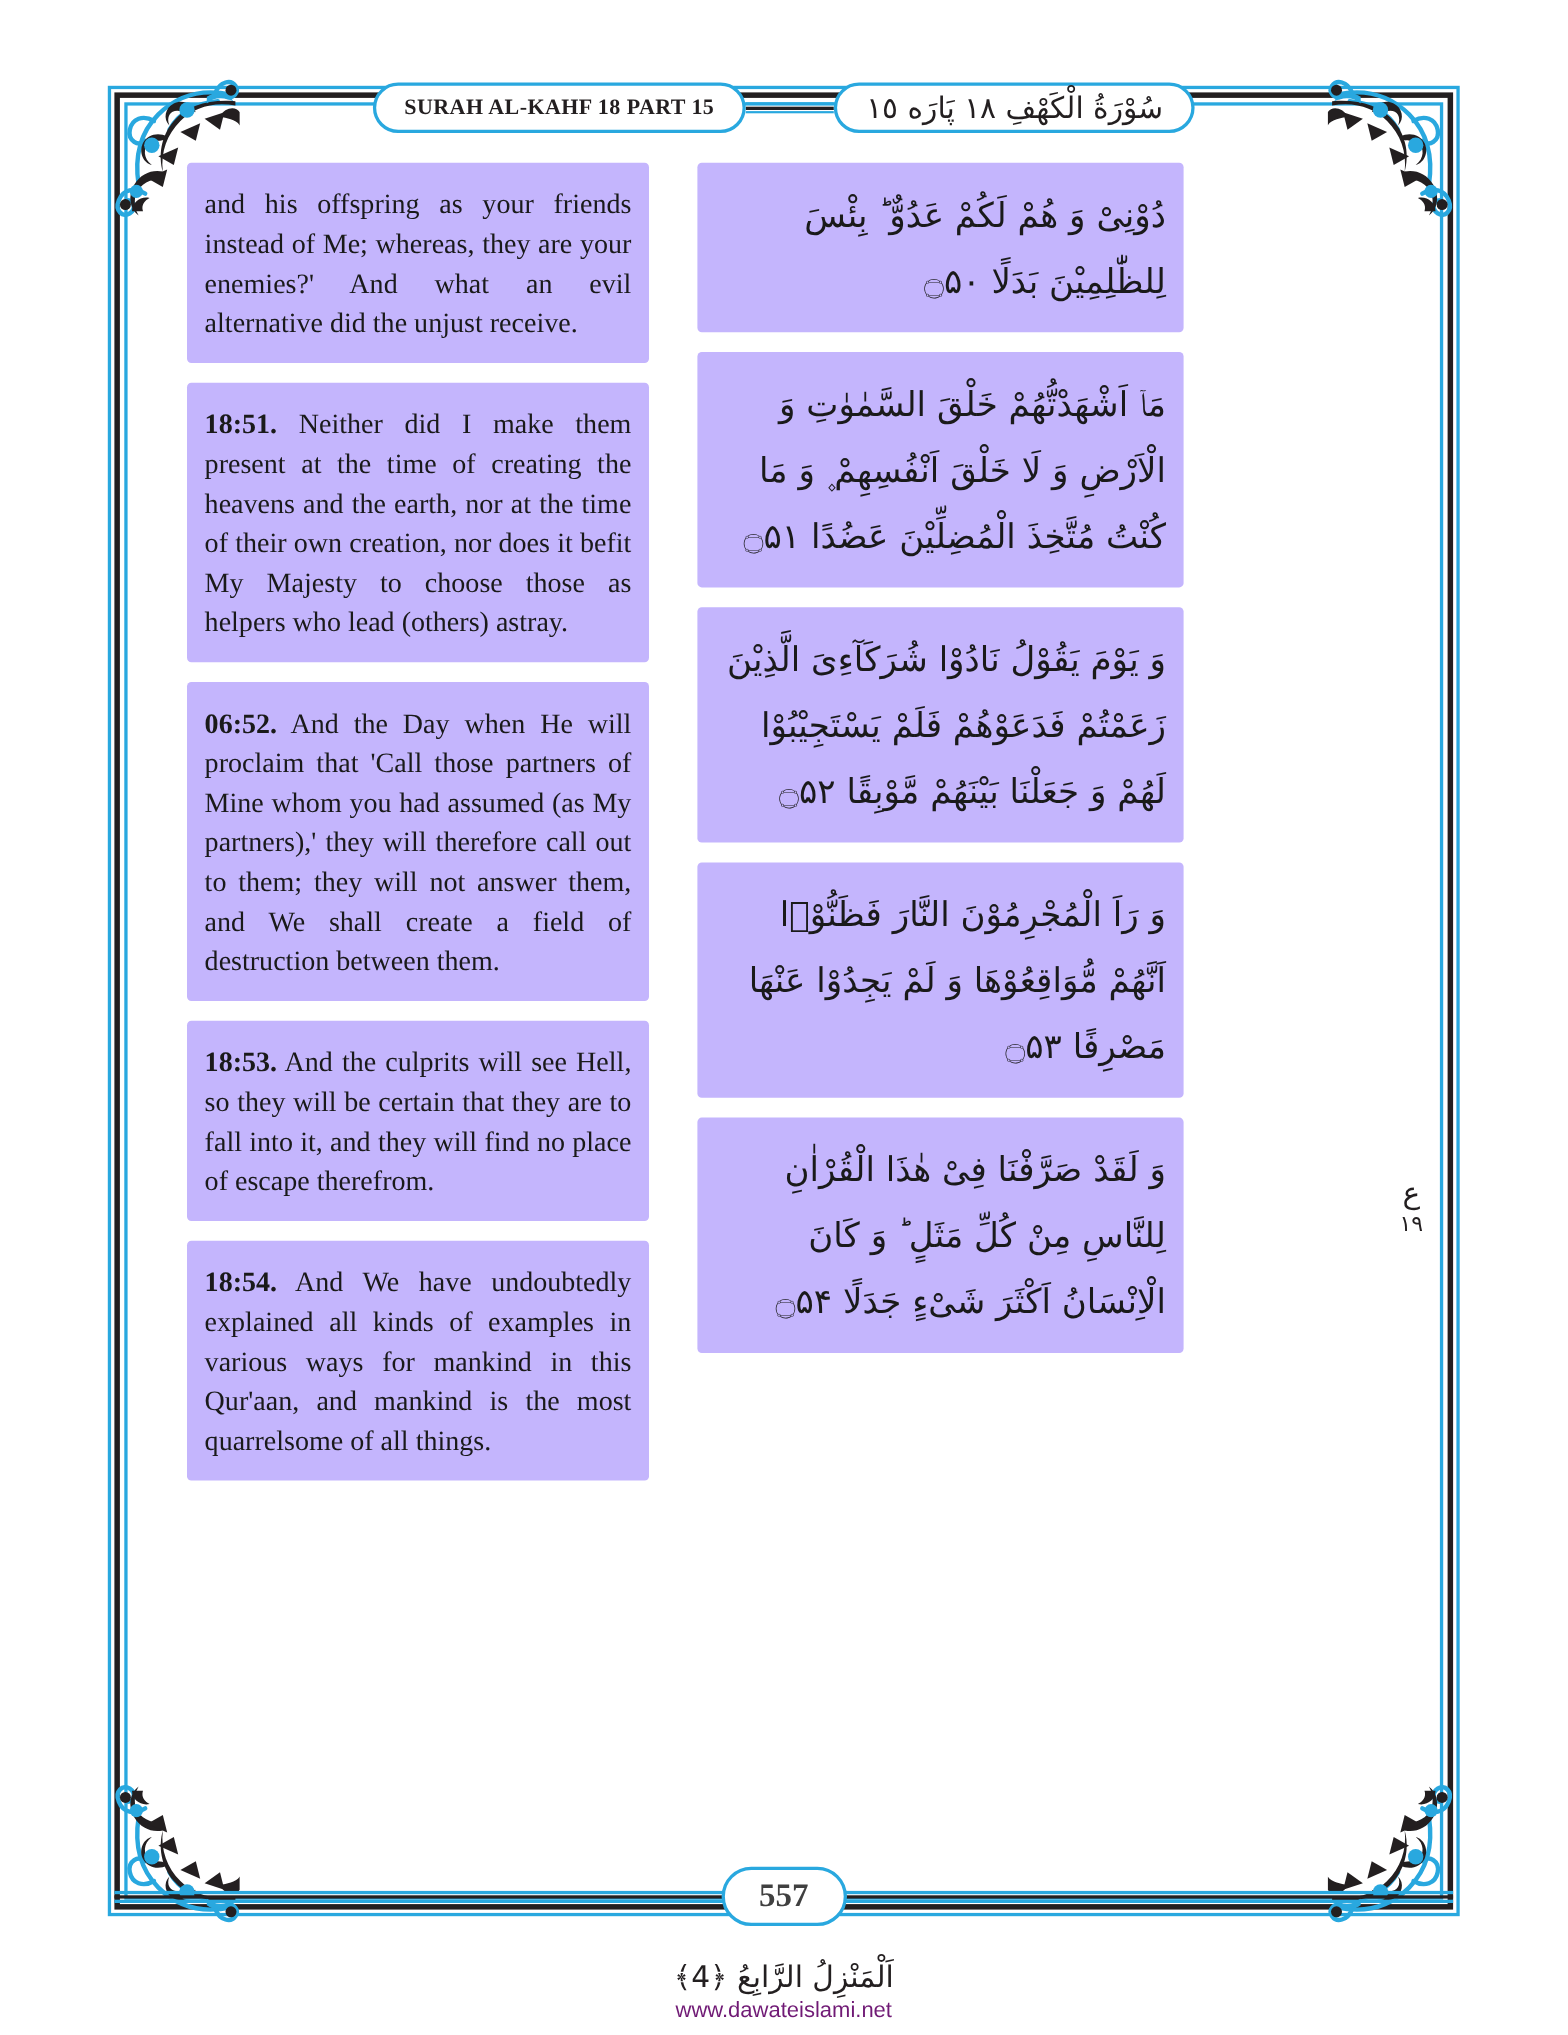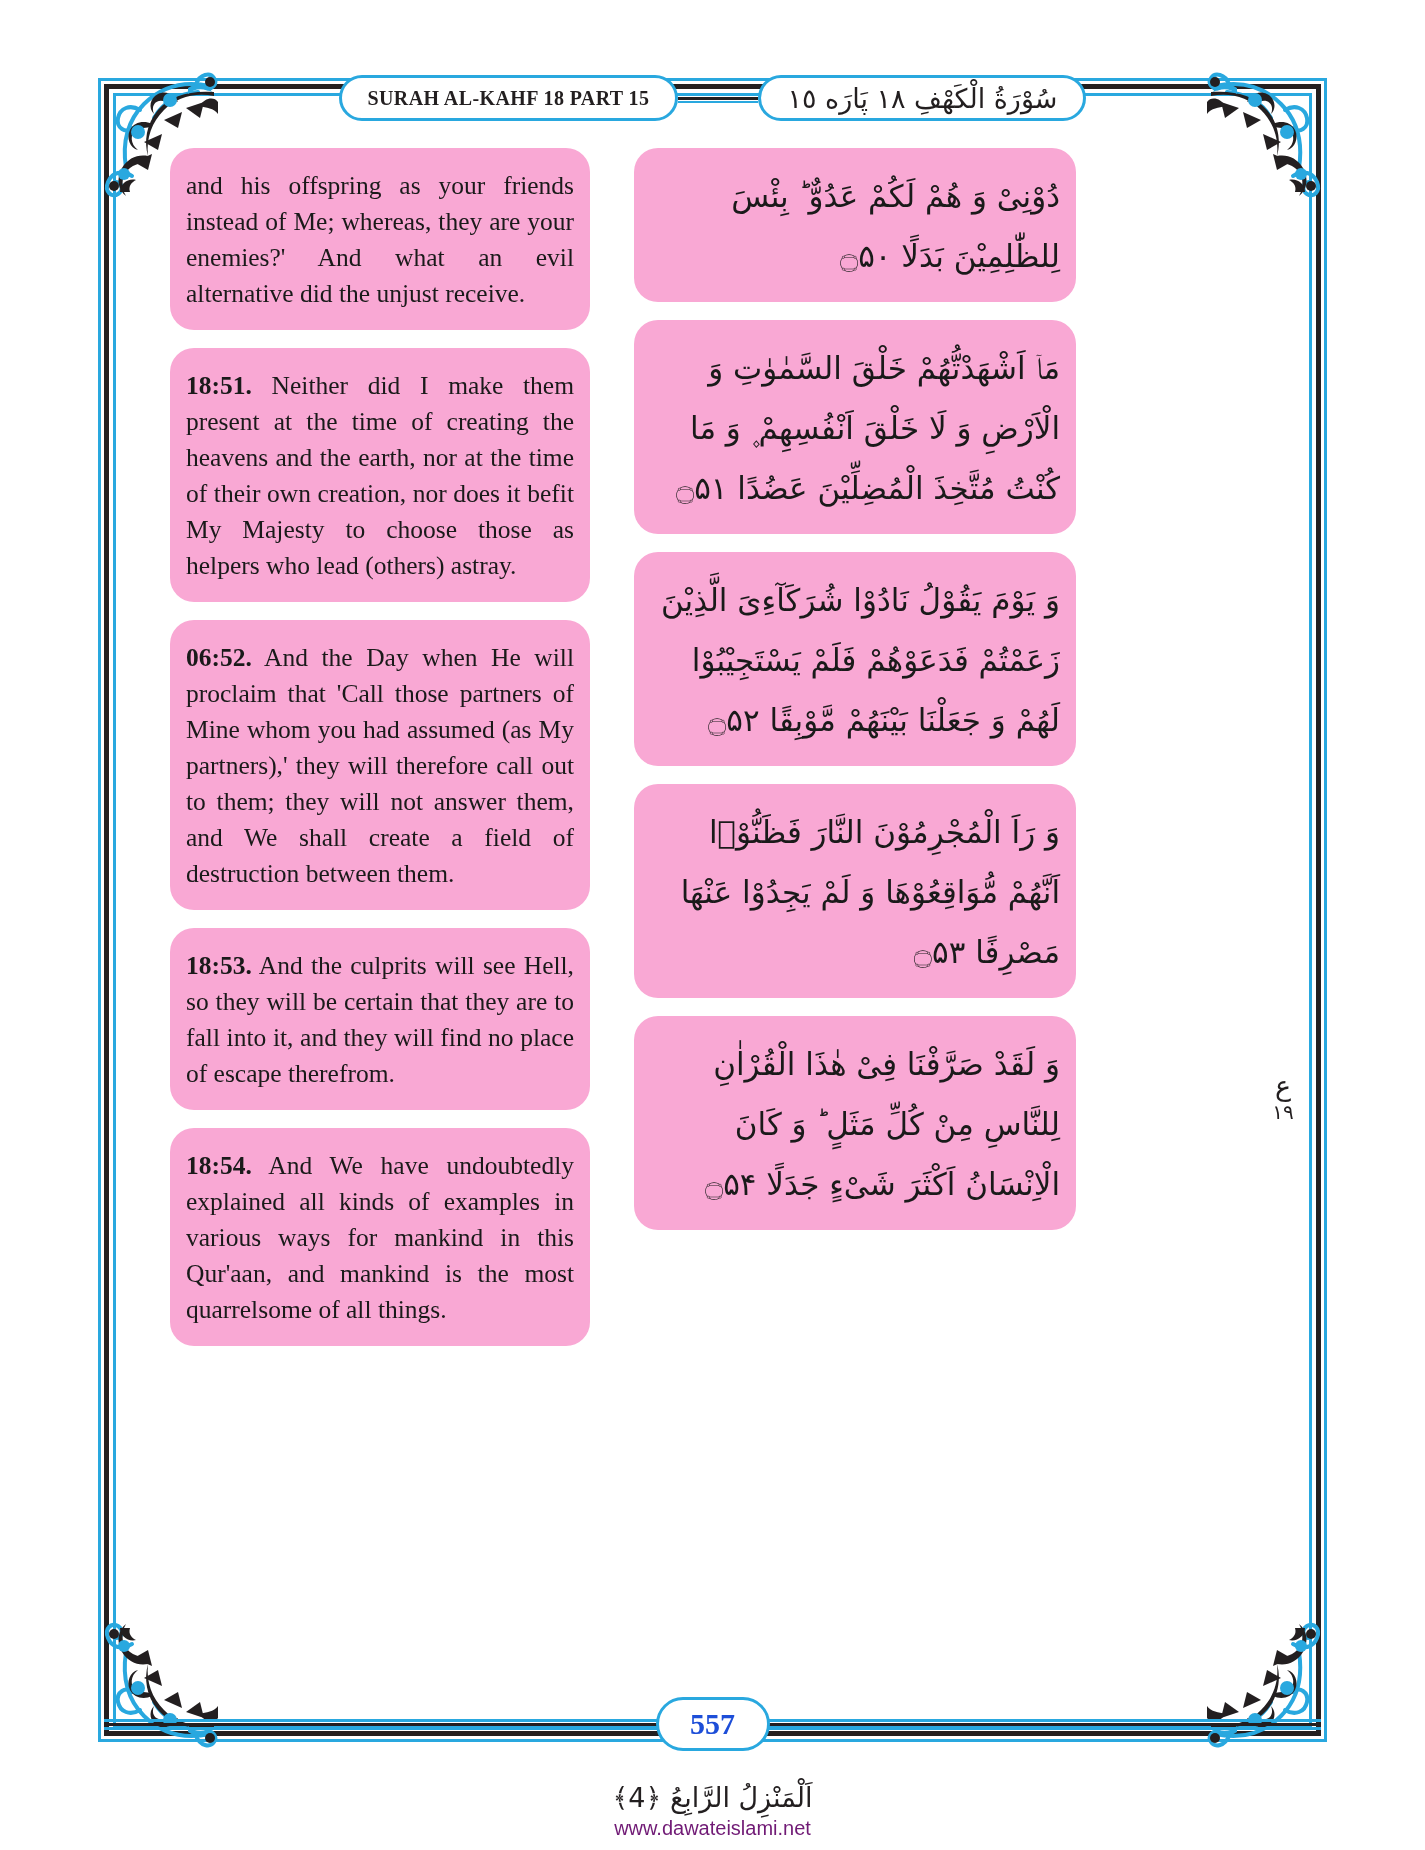--- a/index.html
+++ b/index.html
@@ -86,22 +86,22 @@
     position:absolute;
     left:170px;top:148px;right:170px;
     display:flex;
     gap:20px;
   }
   .col{display:flex;flex-direction:column;gap:18px;}
   .col-en{width:420px;flex:0 0 420px;}
   .col-ar{width:442px;flex:0 0 442px;margin-left:24px;}
 
   .blk{
-    background:#f9a8d4;
-    border-radius:24px;
+    background:#c4b5fd;
+    border-radius:4px;
     box-sizing:border-box;
   }
   .blk-en{
     padding:20px 16px 18px 16px;
     font-size:25.5px;
     line-height:36px;
     text-align:justify;
     text-justify:inter-word;
     color:#1a1a1a;
     font-family:"Liberation Serif",serif;
@@ -141,21 +141,21 @@
   }
   .foot-rule:before{content:"";position:absolute;left:0;right:0;top:0;height:3px;background:#29a8df;}
   .foot-rule:after{content:"";position:absolute;left:0;right:0;bottom:0;height:3px;background:#29a8df;}
   .foot-rule i{position:absolute;left:0;right:0;top:4px;height:3px;background:#231f20;display:block;}
   .page-pill{
     background:#fff;border:3px solid #29a8df;border-radius:30px;
     height:48px;min-width:108px;
     display:flex;align-items:center;justify-content:center;
     position:relative;z-index:3;margin:0 -4px;
   }
-  .page-no{font-size:30px;font-weight:bold;color:#1d4ed8;font-family:"Liberation Serif",serif;}
+  .page-no{font-size:30px;font-weight:bold;color:#404040;font-family:"Liberation Serif",serif;}
 
   .bottom-meta{
     position:absolute;left:0;right:0;bottom:10px;
     text-align:center;
   }
   .manzil{
     font-family:"DejaVu Sans",sans-serif;
     font-size:27px;color:#231f20;direction:rtl;
     margin-bottom:4px;
   }

